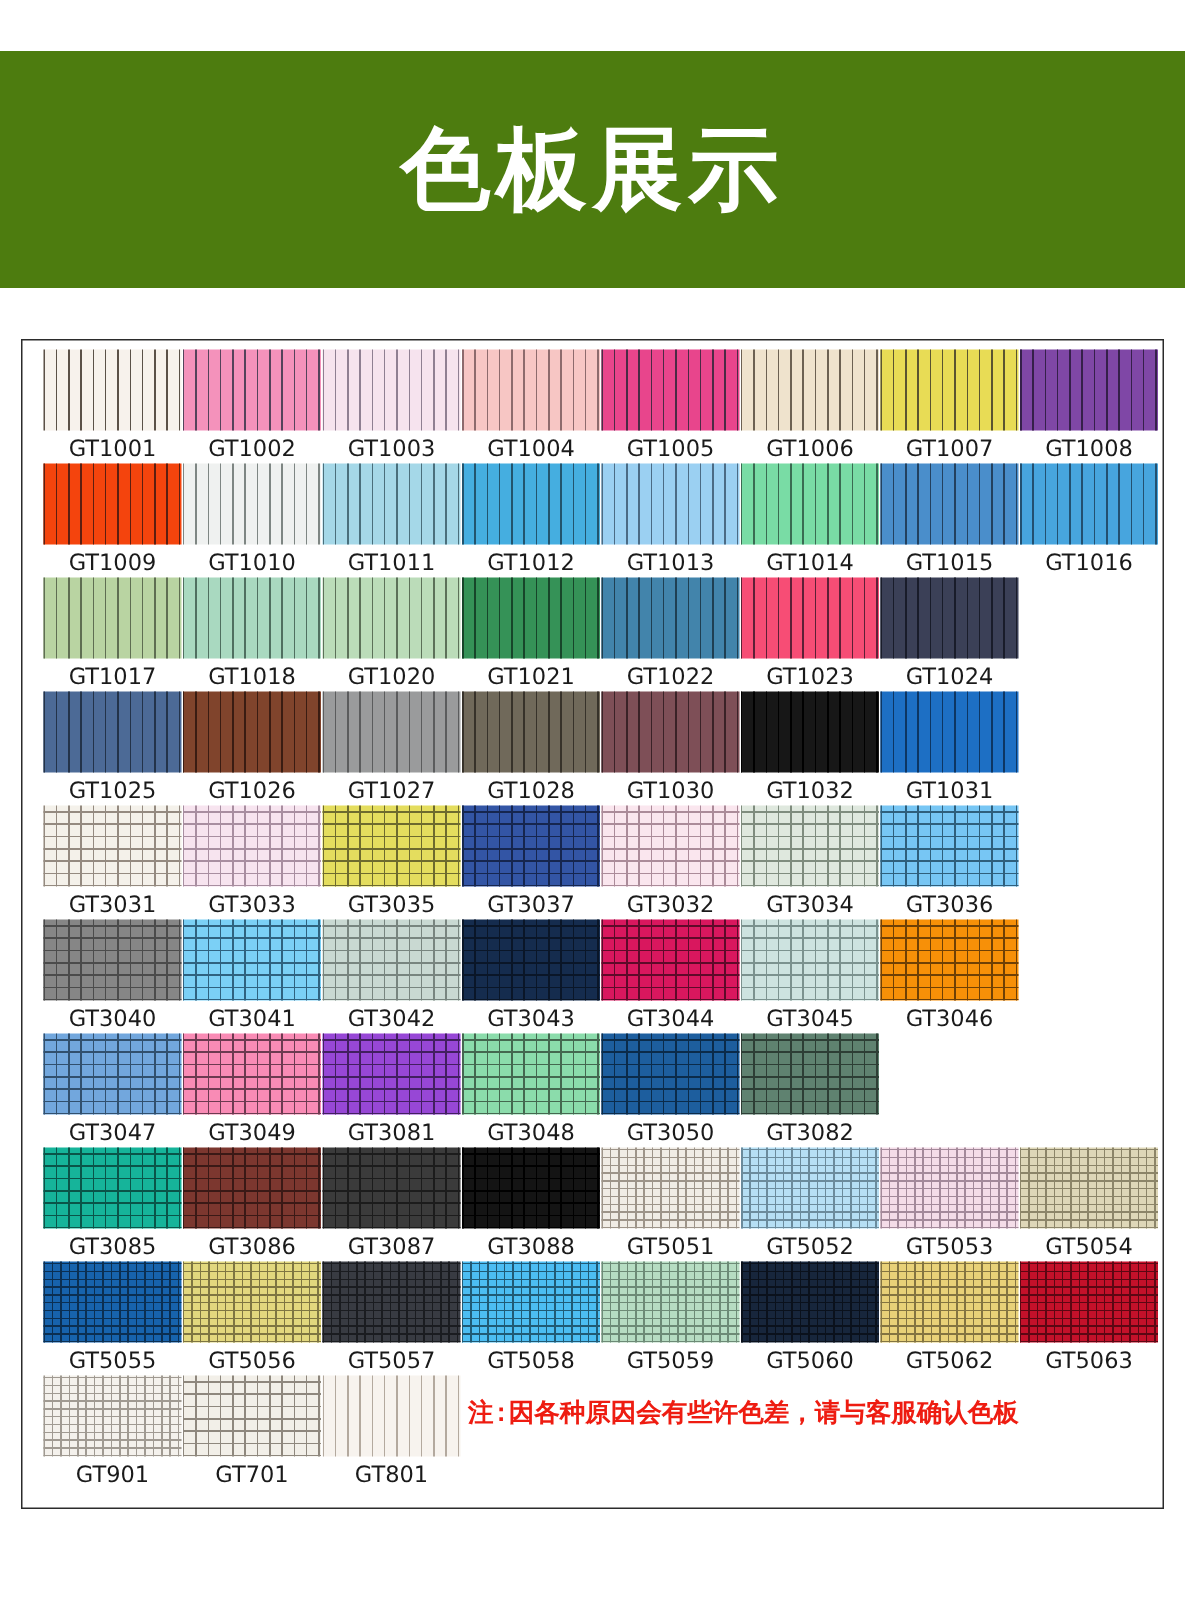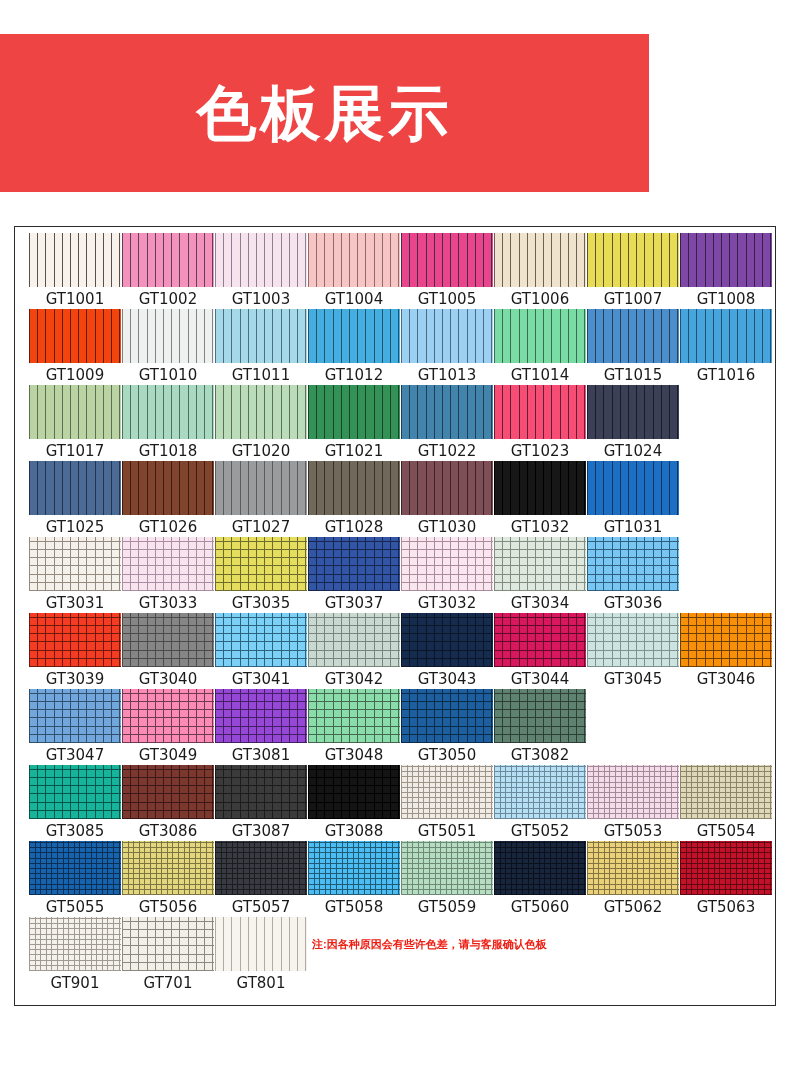--- a/index.html
+++ b/index.html
@@ -6,22 +6,22 @@
   html,body {
     width:790px; height:1070px;
     background:#ffffff;
     font-family:"Liberation Sans", sans-serif;
   }
   #page { position:relative; width:790px; height:1070px; background:#fff; overflow:hidden; }
 
   
   .banner {
     position:absolute; left:0; top:34px;
-    width:649px; height:158px;
-    background:#ef4444;
+    width:790px; height:158px;
+    background:#4d7c0f;
     display:flex; align-items:center; justify-content:center;
   }
   .banner-title {
     color:#ffffff;
     font-size:60px;
     font-weight:bold;
     letter-spacing:4px;
     line-height:1;
     font-family:"DejaVu Sans","Liberation Sans",sans-serif;
   }
@@ -52,25 +52,25 @@
   .lab {
     margin-top:3px;
     font-size:15px;
     color:#1a1a1a;
     line-height:19px;
     font-family:"DejaVu Sans","Liberation Sans",sans-serif;
     white-space:nowrap;
   }
   .note {
     color:#ee1c11;
-    font-size:11px;
+    font-size:17px;
     font-weight:bold;
     line-height:54px;
     white-space:nowrap;
-    font-family:Liberation Sans, sans-serif;
+    font-family:Liberation Mono, monospace;
     letter-spacing:0px;
     text-align:center;
   }
   .note-wrap {
     display:flex; align-items:flex-start;
     padding-left:4px;
   }
 </style>
 </head>
 <body>
@@ -236,24 +236,20 @@
             <div class="sw" style="background-color:#dfe8de;background-image:repeating-linear-gradient(90deg,#7f8c7e 0px,#7f8c7e 1px,transparent 1px,transparent 8.2px),repeating-linear-gradient(0deg,#7f8c7e 0px,#7f8c7e 1px,transparent 1px,transparent 8.2px);"></div>
             <div class="lab">GT3034</div>
           </div>
           <div class="cell">
             <div class="sw" style="background-color:#77c6f4;background-image:repeating-linear-gradient(90deg,#2f5f7c 0px,#2f5f7c 1px,transparent 1px,transparent 8.2px),repeating-linear-gradient(0deg,#2f5f7c 0px,#2f5f7c 1px,transparent 1px,transparent 8.2px);"></div>
             <div class="lab">GT3036</div>
           </div>
         </div>
         <div class="row">
           <div class="cell">
-            <div class="sw" style="background-color:#f53b22;background-image:repeating-linear-gradient(90deg,#6d1a0e 0px,#6d1a0e 1px,transparent 1px,transparent 8.2px),repeating-linear-gradient(0deg,#6d1a0e 0px,#6d1a0e 1px,transparent 1px,transparent 8.2px);"></div>
-            <div class="lab">GT3039</div>
-          </div>
-          <div class="cell">
             <div class="sw" style="background-color:#868686;background-image:repeating-linear-gradient(90deg,#4b4b4b 0px,#4b4b4b 1px,transparent 1px,transparent 8.2px),repeating-linear-gradient(0deg,#4b4b4b 0px,#4b4b4b 1px,transparent 1px,transparent 8.2px);"></div>
             <div class="lab">GT3040</div>
           </div>
           <div class="cell">
             <div class="sw" style="background-color:#7bd0f6;background-image:repeating-linear-gradient(90deg,#2f6280 0px,#2f6280 1px,transparent 1px,transparent 8.2px),repeating-linear-gradient(0deg,#2f6280 0px,#2f6280 1px,transparent 1px,transparent 8.2px);"></div>
             <div class="lab">GT3041</div>
           </div>
           <div class="cell">
             <div class="sw" style="background-color:#c9d9d2;background-image:repeating-linear-gradient(90deg,#78857f 0px,#78857f 1px,transparent 1px,transparent 8.2px),repeating-linear-gradient(0deg,#78857f 0px,#78857f 1px,transparent 1px,transparent 8.2px);"></div>
             <div class="lab">GT3042</div>

